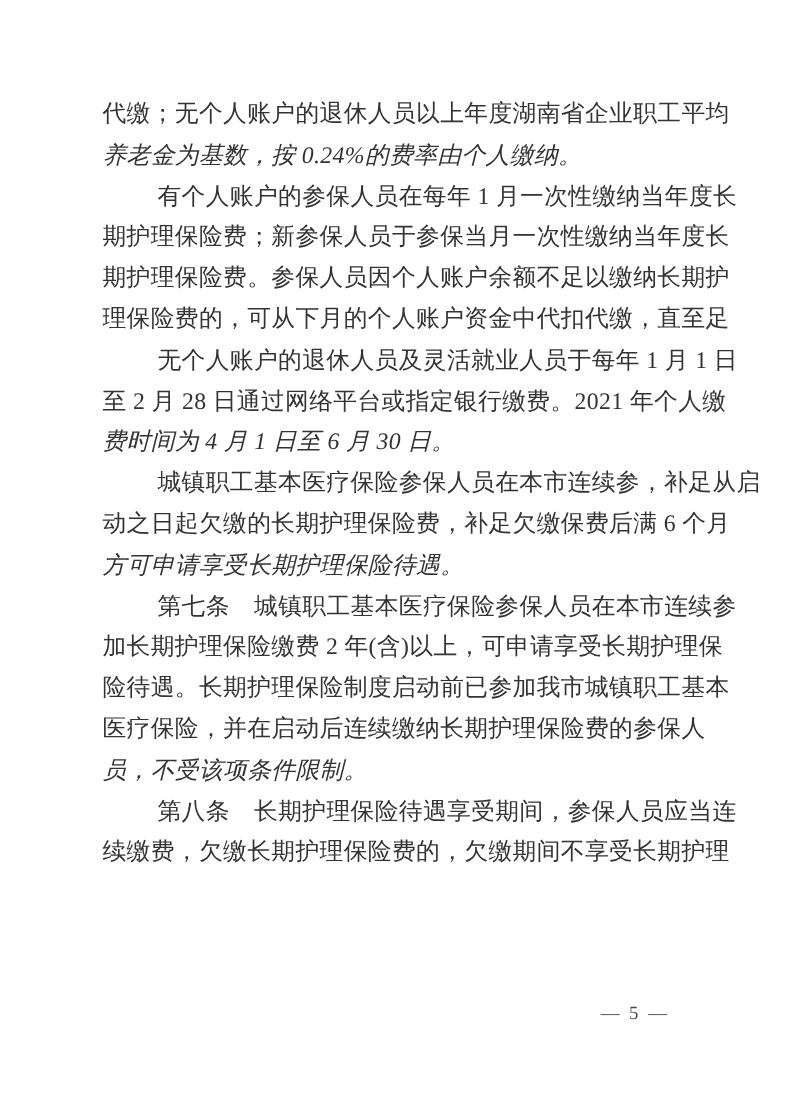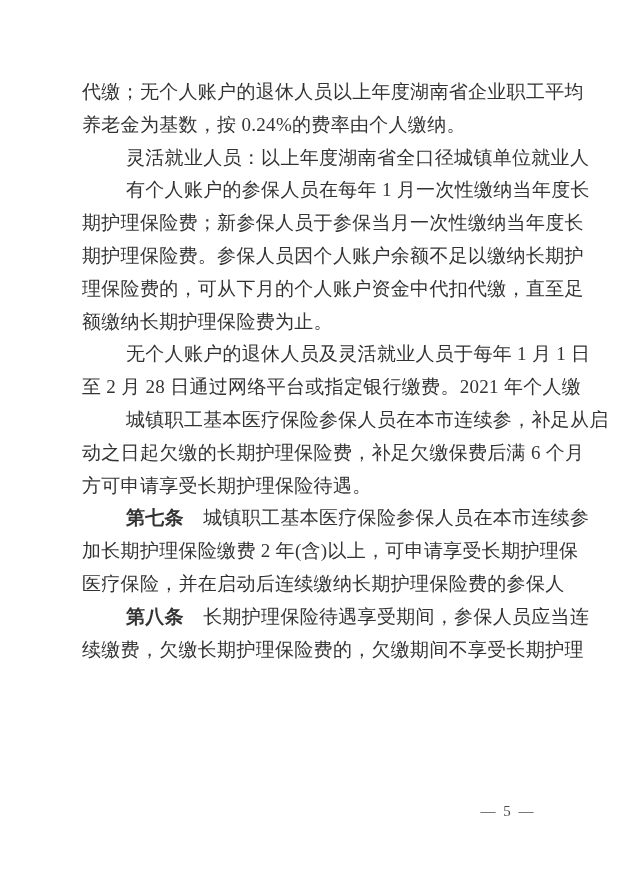--- a/index.html
+++ b/index.html
@@ -28,26 +28,27 @@
     height: 32.8px;
     line-height: 32.8px;
     white-space: nowrap;
     text-align: justify;
     text-align-last: justify;
     letter-spacing: 0.3px;
   }
   .line.para-end {
     text-align: center;
     text-align-last: left;
+    font-style: italic;
   }
   .line.indent {
     padding-left: 44px;
   }
   .article-no {
-    font-weight: bold;
+    font-weight: normal;
     font-family: "Liberation Sans", "DejaVu Sans", sans-serif;
   }
   .footer {
     position: absolute;
     top: 800px;
     left: 462px;
     width: 92px;
     height: 22px;
     line-height: 22px;
     text-align: center;
@@ -57,31 +58,32 @@
   }
 </style>
 </head>
 <body>
 
 <div class="page">
   <div class="doc-body">
 
   <div class="line">代缴；无个人账户的退休人员以上年度湖南省企业职工平均</div>
       <div class="line para-end">养老金为基数，按 0.24%的费率由个人缴纳。</div>
-      <div class="line indent">灵活就业人员：以上年度湖南省全口径城镇单位就业人</div>
       <div class="line indent">有个人账户的参保人员在每年 1 月一次性缴纳当年度长</div>
       <div class="line">期护理保险费；新参保人员于参保当月一次性缴纳当年度长</div>
       <div class="line">期护理保险费。参保人员因个人账户余额不足以缴纳长期护</div>
       <div class="line">理保险费的，可从下月的个人账户资金中代扣代缴，直至足</div>
-      <div class="line para-end">额缴纳长期护理保险费为止。</div>
       <div class="line indent">无个人账户的退休人员及灵活就业人员于每年 1 月 1 日</div>
       <div class="line">至 2 月 28 日通过网络平台或指定银行缴费。2021 年个人缴</div>
+      <div class="line para-end">费时间为 4 月 1 日至 6 月 30 日。</div>
       <div class="line indent">城镇职工基本医疗保险参保人员在本市连续参，补足从启</div>
       <div class="line">动之日起欠缴的长期护理保险费，补足欠缴保费后满 6 个月</div>
       <div class="line para-end">方可申请享受长期护理保险待遇。</div>
       <div class="line indent"><span class="article-no">第七条</span><span>　城镇职工基本医疗保险参保人员在本市连续参</span></div>
       <div class="line">加长期护理保险缴费 2 年(含)以上，可申请享受长期护理保</div>
+      <div class="line">险待遇。长期护理保险制度启动前已参加我市城镇职工基本</div>
       <div class="line">医疗保险，并在启动后连续缴纳长期护理保险费的参保人</div>
+      <div class="line para-end">员，不受该项条件限制。</div>
       <div class="line indent"><span class="article-no">第八条</span><span>　长期护理保险待遇享受期间，参保人员应当连</span></div>
       <div class="line">续缴费，欠缴长期护理保险费的，欠缴期间不享受长期护理</div>
     </div>
   <div class="footer">— 5 —</div>
 </div>
 
 </body></html>

